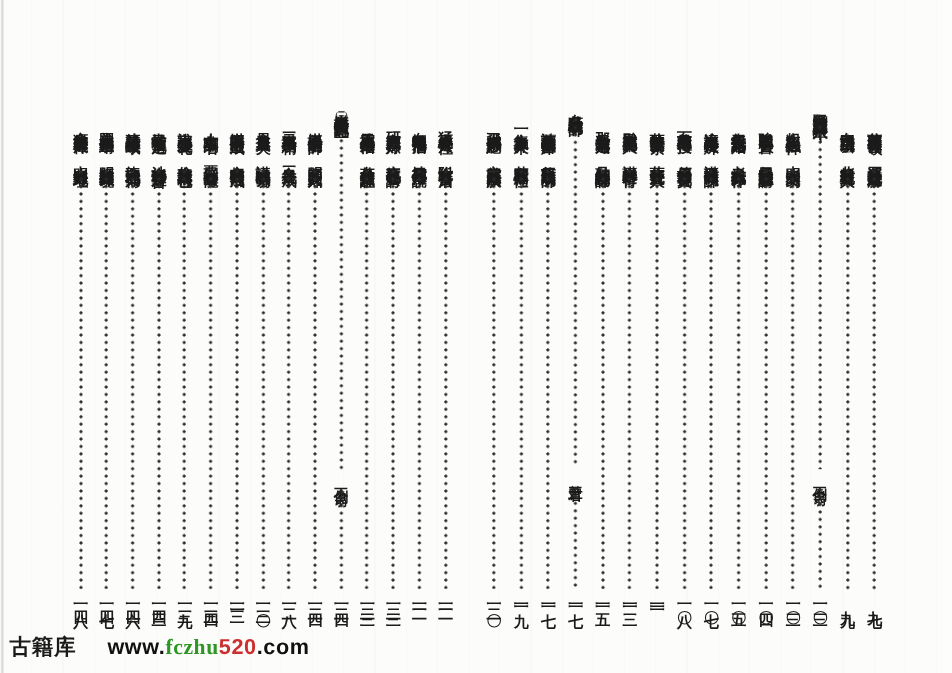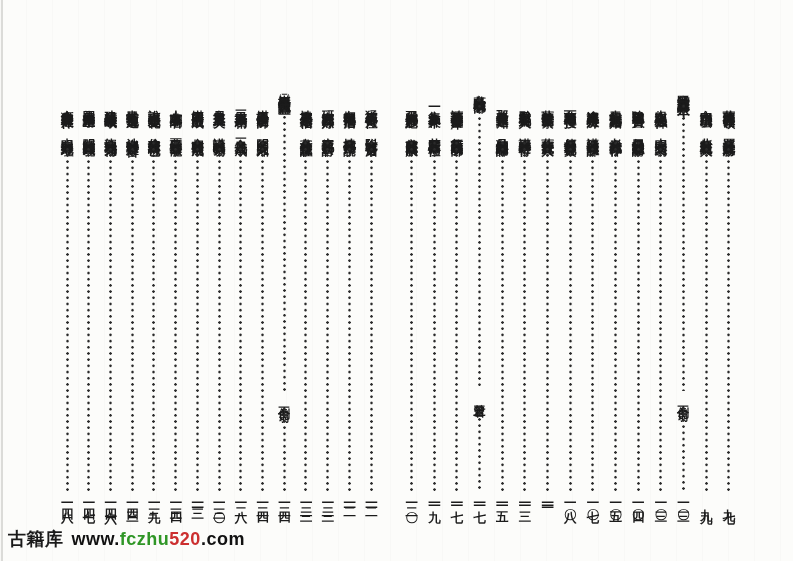--- a/index.html
+++ b/index.html
@@ -55,21 +55,21 @@
   .author { font-size: 12px; letter-spacing: 1.5px; }
   .pagenum { letter-spacing: 2.6px; padding-bottom: 1px; }
   .tcy { text-combine-upright: all; font-size: 9.5px; letter-spacing: 0; font-weight: 600; }
 
   .watermark {
     position: absolute; left: 8px; top: 527px;
     font-family: "Liberation Sans", "DejaVu Sans", sans-serif;
     font-size: 18px; font-weight: 700; letter-spacing: 0.5px;
     color: #111111; white-space: nowrap;
   }
-  .watermark .lib { margin-right: 8px; color: #1a1a1a; }
+  .watermark .lib { margin-right: 26px; color: #1a1a1a; }
 </style>
 </head>
 <body>
 
 <div class="scan-page">
   <div class="left-edge"></div>
 
   <div id="right-page" class="page-block">
       <div class="toc-col entry">
         <span class="line">蓬萊門徑分霞嶺</span>
@@ -279,15 +279,15 @@
       <div class="toc-col entry">
         <span class="line">金獅飲泉穴雄偉</span>
         <div class="line-gap"></div>
         <span class="line">山明水秀好地理</span>
         <div class="leader"></div>
         <span class="pagenum">一四八</span>
       </div>
     </div>
 
   <div class="watermark">
-    <span class="lib">古籍库</span><span>www.</span><span id="wm-green" style="color: rgb(47, 150, 38);">fczhu</span><span id="wm-red" style="color: rgb(204, 47, 47);">520</span><span>.com</span>
+    <span class="lib">古籍库</span><span>www.</span><span id="wm-green" style="color: rgb(47, 150, 38); font-family: Liberation Serif, serif;">fczhu</span><span id="wm-red" style="color: rgb(204, 47, 47);">520</span><span>.com</span>
   </div>
 </div>
 
 </body></html>

